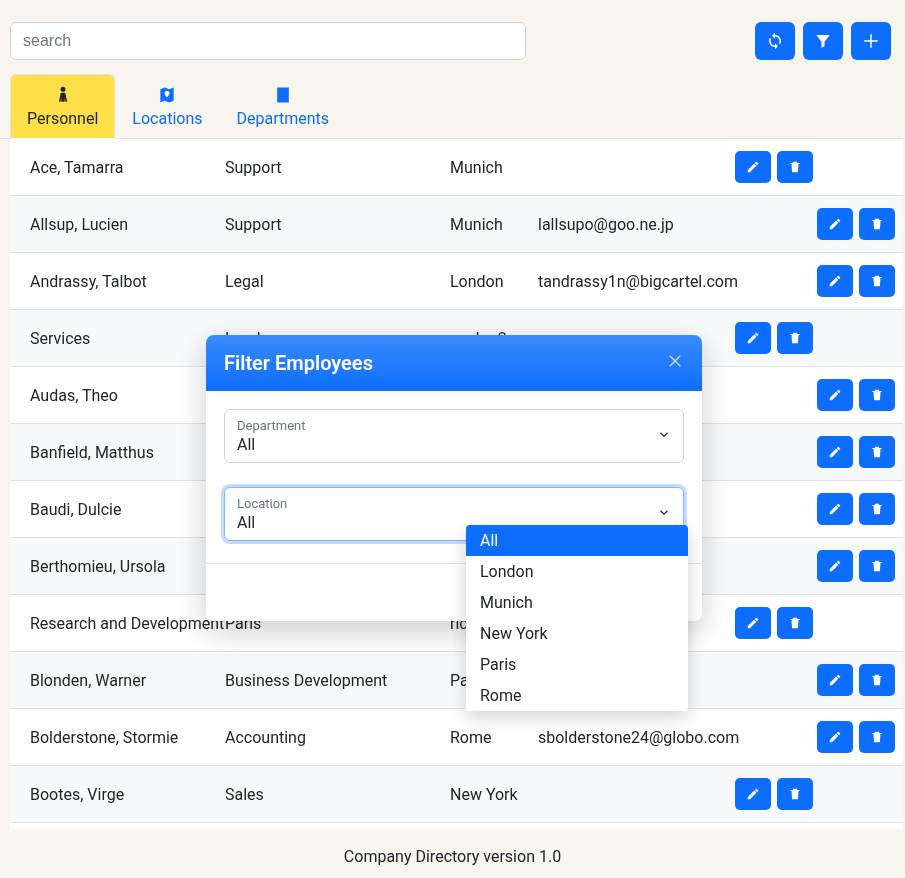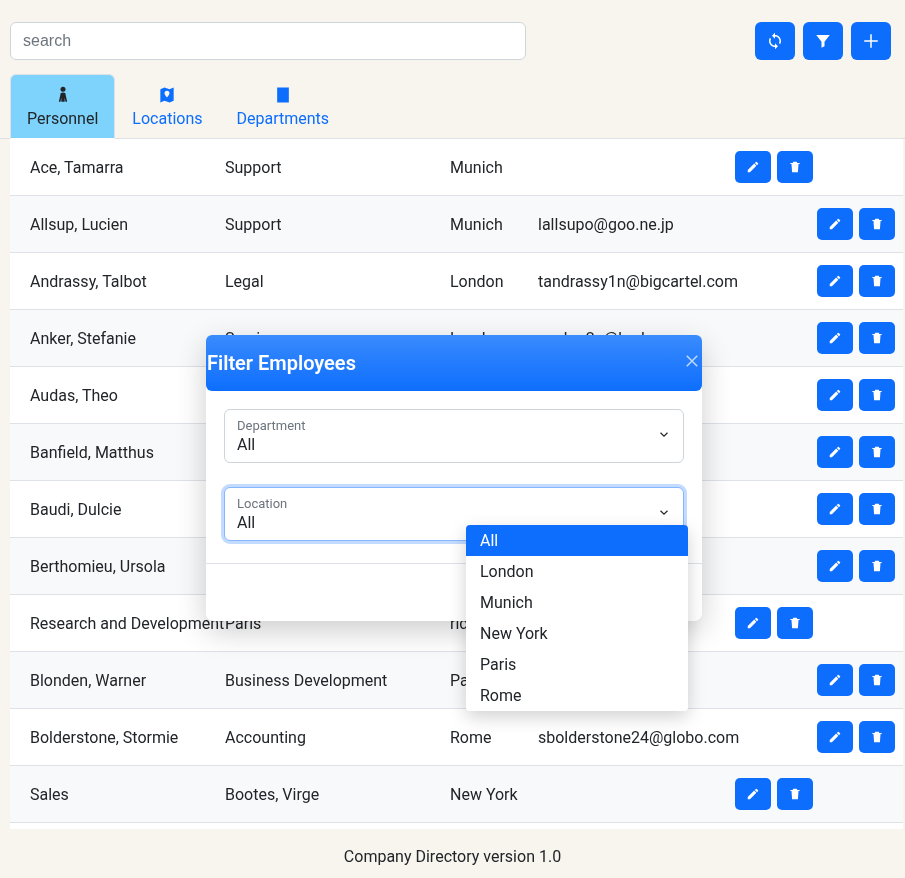--- a/index.html
+++ b/index.html
@@ -71,21 +71,21 @@
   border-top-left-radius: 6px;
   border-top-right-radius: 6px;
   margin-bottom: -1px;
   color: #0d6efd;
   display: flex;
   flex-direction: column;
   align-items: center;
   gap: 4px;
 }
 .tab.active {
-  background: #7dd3fc;
+  background: #fde047;
   border-color: #dee2e6 #dee2e6 #fff;
   color: #212529;
 }
 .tab .tab-icon { font-size: 18px; width: 20px; height: 20px; display: inline-flex; align-items: center; justify-content: center; }
 .tab .tab-icon svg { width: 20px; height: 20px; }
 .tab.active .tab-icon svg { fill: #212529; }
 .tab:not(.active) .tab-icon svg { fill: #0d6efd; }
 
 
 .table-wrap {
@@ -126,29 +126,28 @@
   top: 335px;
   width: 496px;
   background: #fff;
   border-radius: 8px;
   box-shadow: 0 10px 30px rgba(0,0,0,0.2);
   overflow: visible;
 }
 .modal-head {
   background: linear-gradient(to bottom, #3a8bfd, #0d6efd);
   color: #fff;
-  padding: 16px 1px;
+  padding: 16px 18px;
   display: flex;
   align-items: flex-start;
   justify-content: space-between;
   border-top-left-radius: 8px;
   border-top-right-radius: 8px;
   font-weight: 600;
   font-size: 20px;
-  border-radius: 6px;
 }
 .modal-close { cursor: pointer; opacity: 0.7; }
 .modal-close svg { width: 18px; height: 18px; stroke: #fff; stroke-width: 2; fill: none; }
 .modal-body {
   padding: 18px 18px 22px 18px;
   display: grid;
   grid-template-columns: 1fr;
   gap: 24px;
   position: relative;
 }
@@ -297,21 +296,20 @@
           </svg>
         </button>
         <button class="btn btn-sm">
           <svg viewBox="0 0 24 24">
             <path d="M6 7h12l-1 14H7L6 7zm3-4h6l1 2h4v2H4V5h4l1-2z"></path>
           </svg>
         </button>
       </div>
     </div>
     <div class="row">
-      <div class="cell">Anker, Stefanie</div>
       <div class="cell">Services</div>
       <div class="cell">London</div>
       <div class="cell">sanker2o@hud.gov</div>
       <div class="actions">
         <button class="btn btn-sm">
           <svg viewBox="0 0 24 24">
             <path d="M3 17.25V21h3.75L17.81 9.94l-3.75-3.75L3 17.25zM20.71 7.04a1 1 0 000-1.41l-2.34-2.34a1 1 0 00-1.41 0l-1.83 1.83 3.75 3.75 1.83-1.83z"></path>
           </svg>
         </button>
         <button class="btn btn-sm">
@@ -440,22 +438,22 @@
           </svg>
         </button>
         <button class="btn btn-sm">
           <svg viewBox="0 0 24 24">
             <path d="M6 7h12l-1 14H7L6 7zm3-4h6l1 2h4v2H4V5h4l1-2z"></path>
           </svg>
         </button>
       </div>
     </div>
     <div class="row">
+      <div class="cell">Bootes, Virge</div>
       <div class="cell">Sales</div>
-      <div class="cell">Bootes, Virge</div>
       <div class="cell">New York</div>
       <div class="actions">
         <button class="btn btn-sm">
           <svg viewBox="0 0 24 24">
             <path d="M3 17.25V21h3.75L17.81 9.94l-3.75-3.75L3 17.25zM20.71 7.04a1 1 0 000-1.41l-2.34-2.34a1 1 0 00-1.41 0l-1.83 1.83 3.75 3.75 1.83-1.83z"></path>
           </svg>
         </button>
         <button class="btn btn-sm">
           <svg viewBox="0 0 24 24">
             <path d="M6 7h12l-1 14H7L6 7zm3-4h6l1 2h4v2H4V5h4l1-2z"></path>

